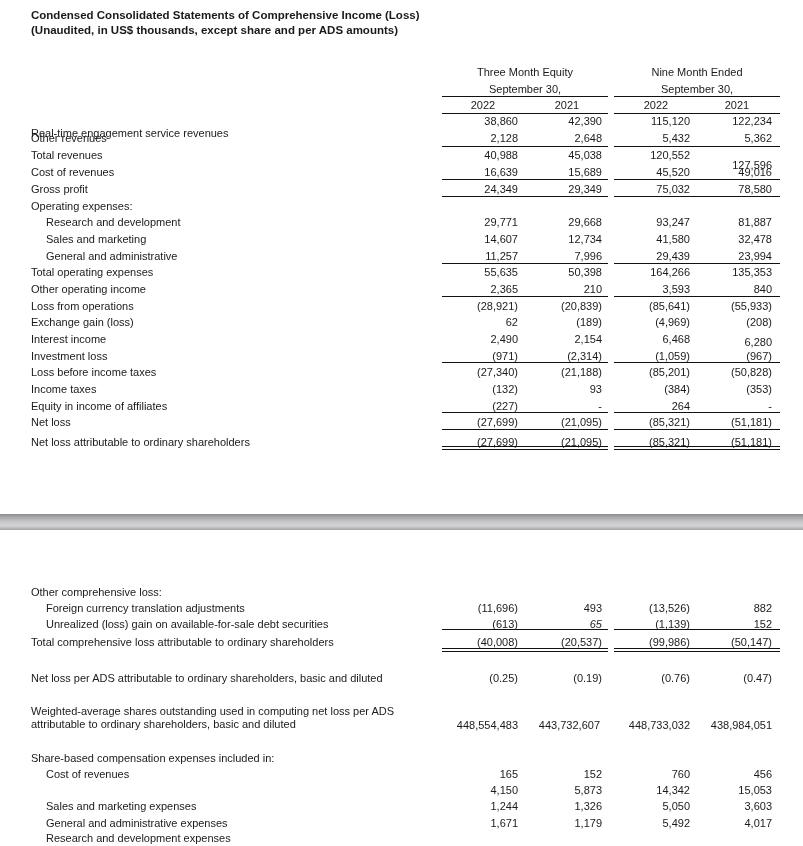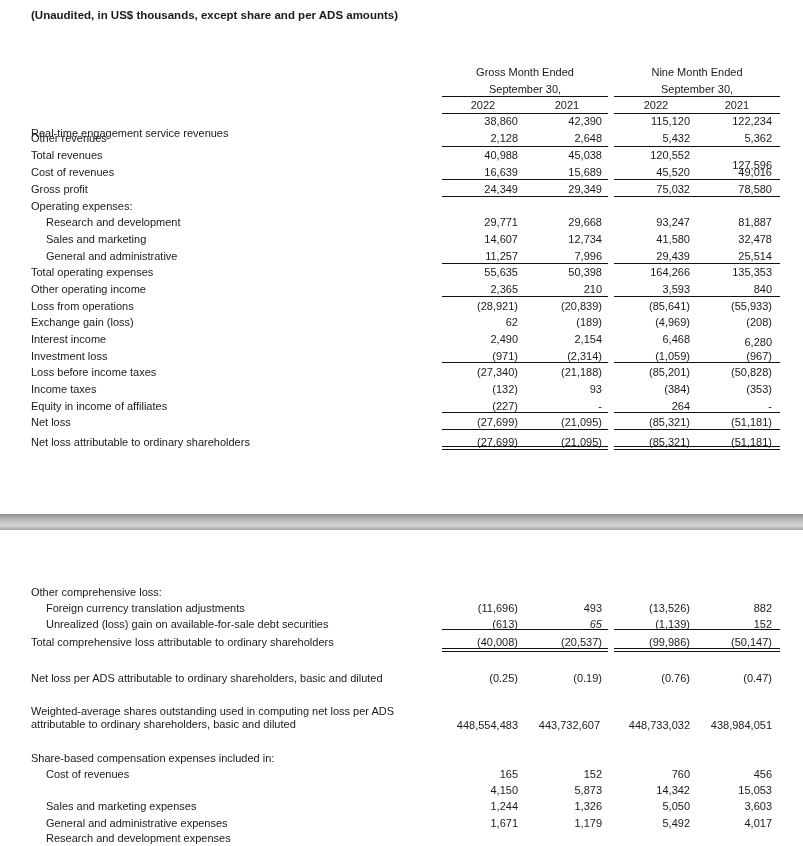--- a/index.html
+++ b/index.html
@@ -25,24 +25,25 @@
   .rule.g1 { left: 614px; width: 166px; }
   .rule.dbl { height: 2px; border-top: 1.4px solid #111; border-bottom: 1.4px solid #111; }
 
   .pagebreak { position: absolute; left: 0; top: 514px; width: 803px; height: 16px;
      background: linear-gradient(to bottom, #8d8d8f 0%, #a9a9ab 20%, #c8c8cb 50%, #d2d2d5 75%, #a4a4a6 100%); }
 </style>
 </head>
 <body>
 
 <div class="hdr">
+  <div>Condensed Consolidated Statements of Comprehensive Income (Loss)</div>
   <div>(Unaudited, in US$ thousands, except share and per ADS amounts)</div>
 </div>
 
-<div class="ghdr" style="left:442px;width:166px;top:66px;">Gross Month Ended</div>
+<div class="ghdr" style="left:442px;width:166px;top:66px;">Three Month Equity</div>
 <div class="ghdr" style="left:442px;width:166px;top:83px;">September 30,</div>
 <div class="ghdr" style="left:614px;width:166px;top:66px;">Nine Month Ended</div>
 <div class="ghdr" style="left:614px;width:166px;top:83px;">September 30,</div>
 <div class="rule g0" style="top:96px;"></div>
 <div class="rule g1" style="top:96px;"></div>
 <div class="yr" style="left:453px;top:99px;">2022</div>
 <div class="yr" style="left:537px;top:99px;">2021</div>
 <div class="yr" style="left:626px;top:99px;">2022</div>
 <div class="yr" style="left:707px;top:99px;">2021</div>
 <div class="rule g0" style="top:113px;"></div>
@@ -86,21 +87,21 @@
     <div class="num c3" style="top: 216px;">81,887</div>
     <div class="lbl ind" style="top: 233px;">Sales and marketing</div>
     <div class="num c0" style="top: 233px;">14,607</div>
     <div class="num c1" style="top: 233px;">12,734</div>
     <div class="num c2" style="top: 233px;">41,580</div>
     <div class="num c3" style="top: 233px;">32,478</div>
     <div class="lbl ind" style="top: 250px;">General and administrative</div>
     <div class="num c0" style="top: 250px;">11,257</div>
     <div class="num c1" style="top: 250px;">7,996</div>
     <div class="num c2" style="top: 250px;">29,439</div>
-    <div class="num c3" style="top: 250px;">25,514</div>
+    <div class="num c3" style="top: 250px;">23,994</div>
     <div class="lbl" style="top: 266px;">Total operating expenses</div>
     <div class="num c0" style="top: 266px;">55,635</div>
     <div class="num c1" style="top: 266px;">50,398</div>
     <div class="num c2" style="top: 266px;">164,266</div>
     <div class="num c3" style="top: 266px;">135,353</div>
     <div class="lbl" style="top: 283px;">Other operating income</div>
     <div class="num c0" style="top: 283px;">2,365</div>
     <div class="num c1" style="top: 283px;">210</div>
     <div class="num c2" style="top: 283px;">3,593</div>
     <div class="num c3" style="top: 283px;">840</div>

